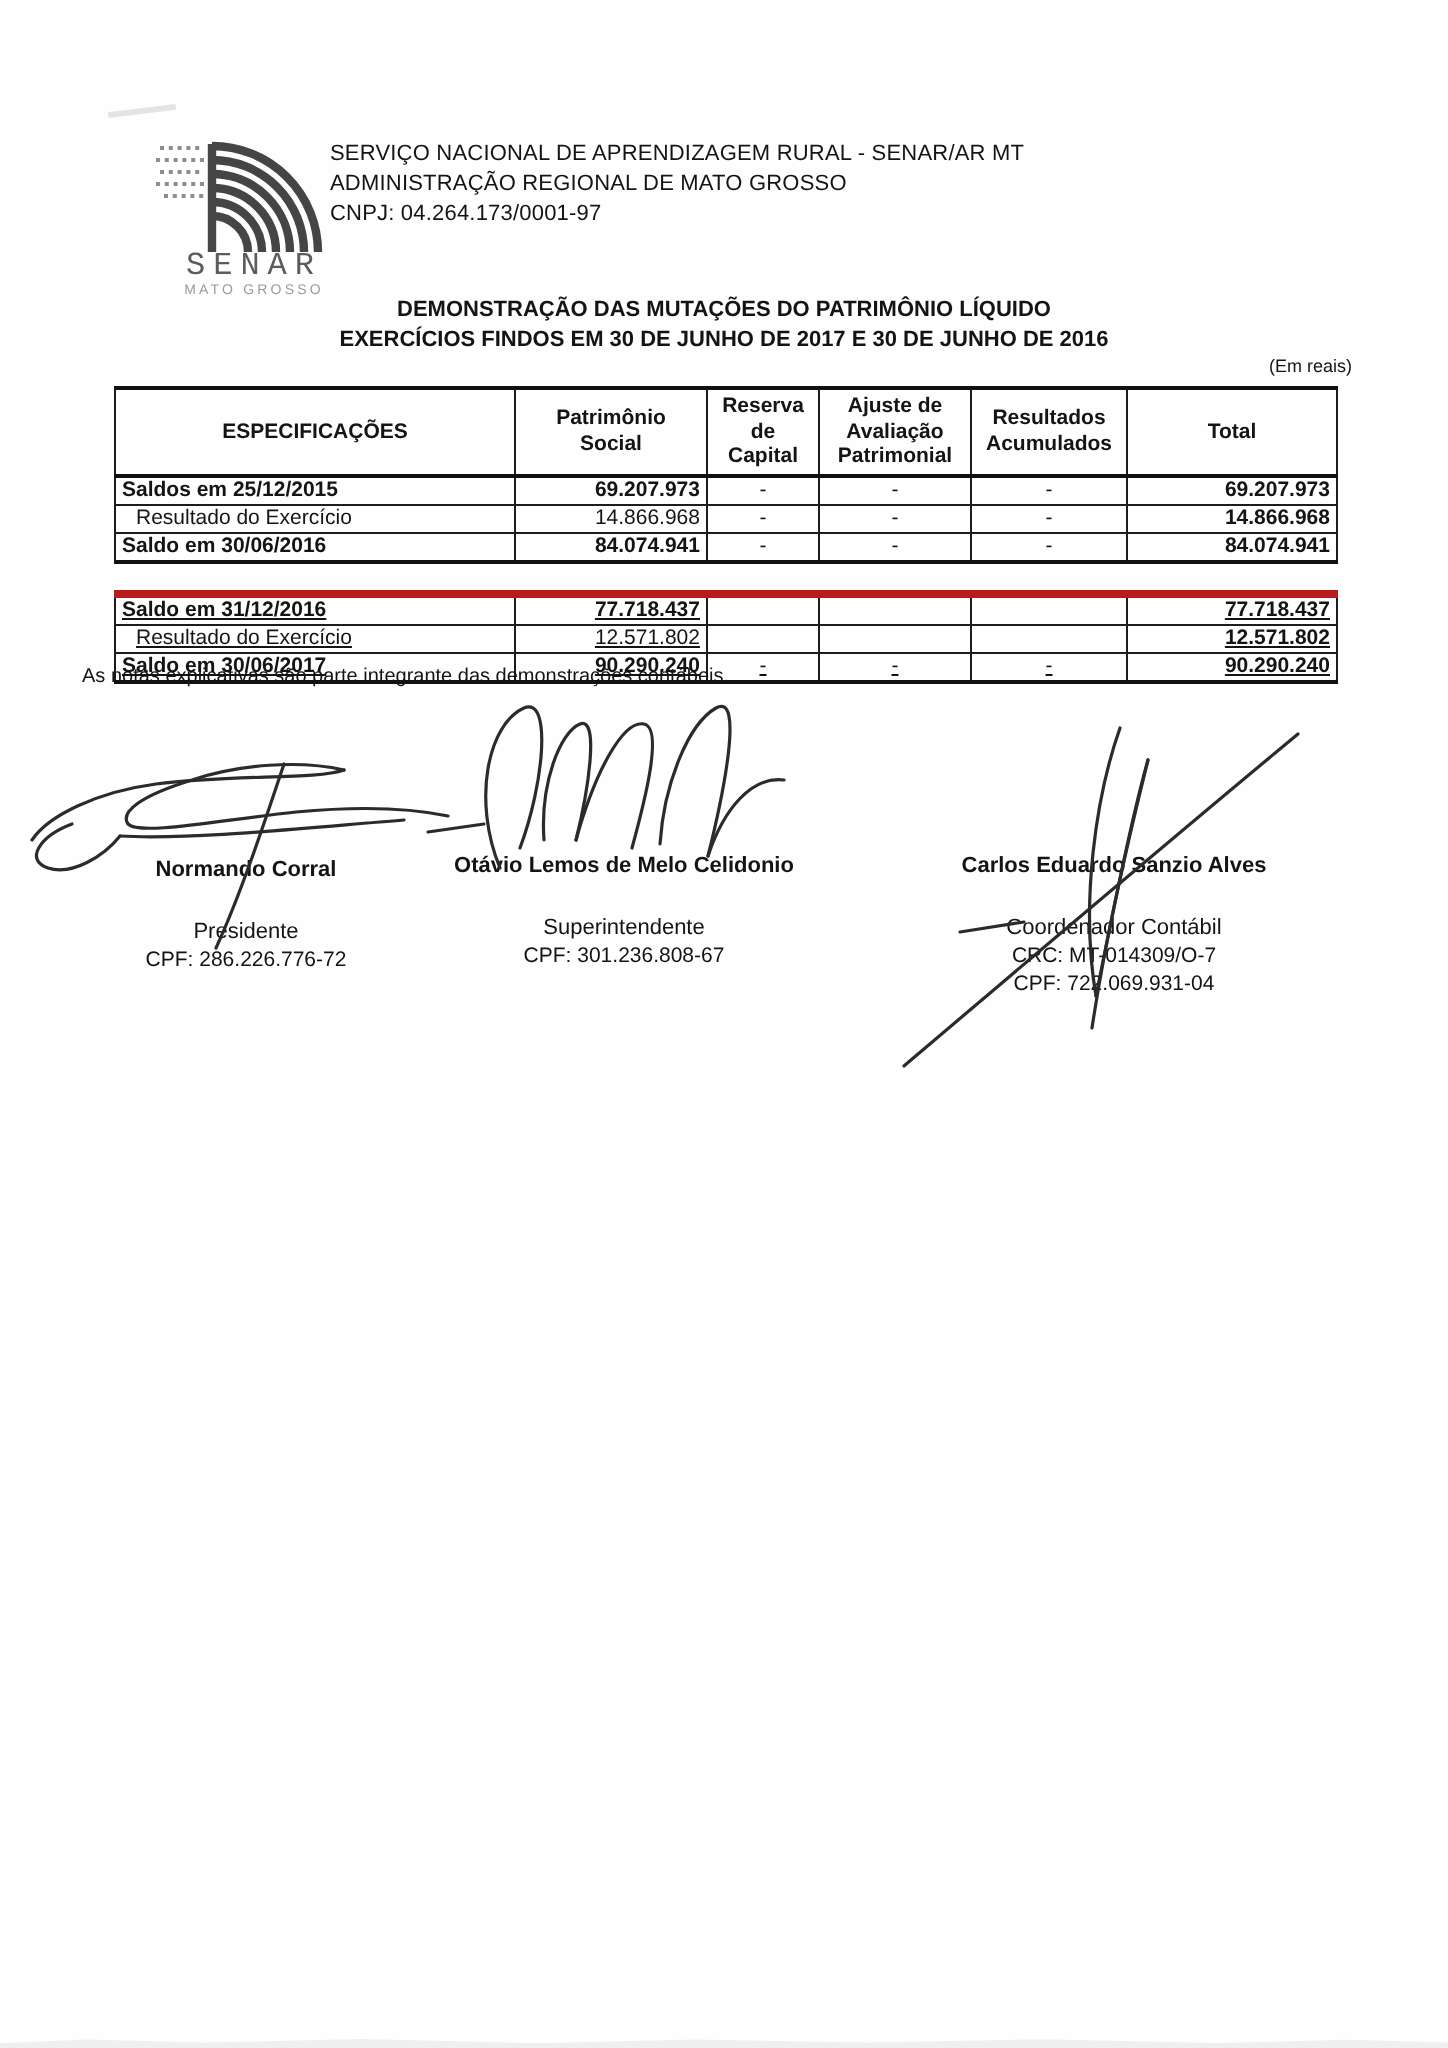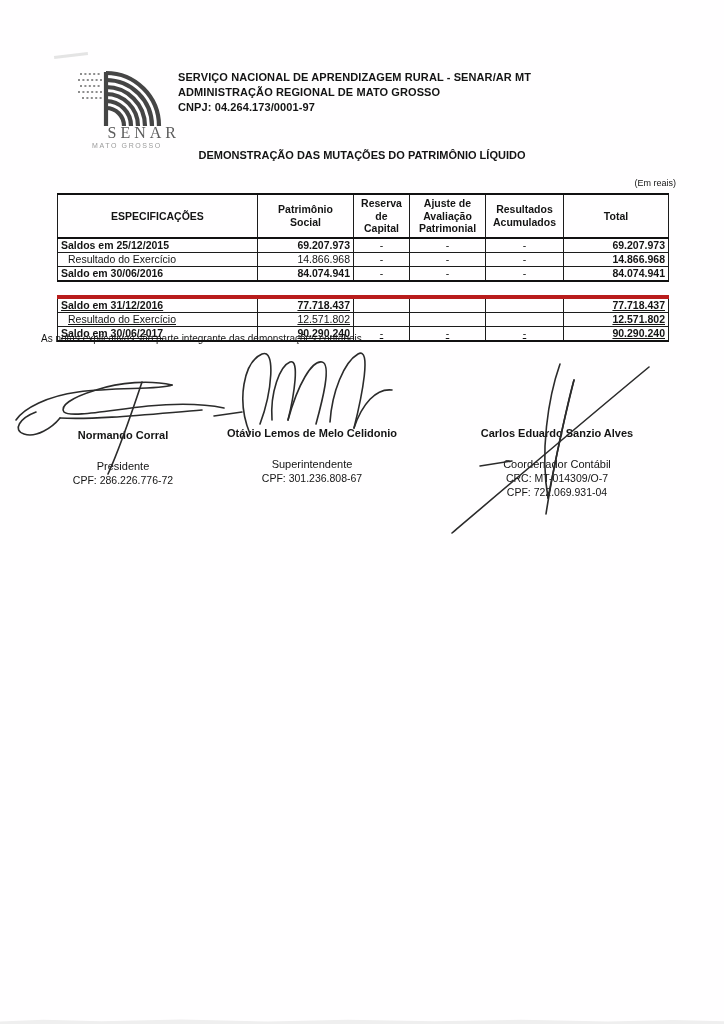--- a/index.html
+++ b/index.html
@@ -2,24 +2,24 @@
 <html><head>
 <meta charset="utf-8">
 <style>
   html,body{margin:0;padding:0;background:#fff;}
   .page{position:relative;width:724px;height:1024px;background:#fffeff;overflow:hidden;
         font-family:"Liberation Sans","DejaVu Sans",sans-serif;color:#141414;}
   .abs{position:absolute;}
   .b{font-weight:bold;}
 
   
-  .org-lines{left:178px;top:70px;font-size:11px;font-weight:bold;line-height:15px;letter-spacing:.1px;}
+  .org-lines{left:165px;top:70px;font-size:11px;font-weight:normal;line-height:15px;letter-spacing:.1px;}
   .logo-svg{left:76px;top:64px;}
-  .logo-acronym{left:74px;top:124px;width:106px;text-align:right;
-      font-family:Liberation Serif, serif;font-size:16px;letter-spacing:4px;color:#5c5c5c;}
+  .logo-acronym{left:74px;top:124px;width:106px;text-align:center;
+      font-family:Liberation Mono, monospace;font-size:16px;letter-spacing:4px;color:#5c5c5c;}
   .logo-region{left:74px;top:142px;width:106px;text-align:center;font-size:7px;letter-spacing:1.6px;color:#9a9a9a;}
   .smudge{left:54px;top:54px;width:34px;height:3px;background:#d6d6d6;opacity:.65;transform:rotate(-7deg);}
 
   
   .doc-title{left:0;right:0;top:148px;text-align:center;font-size:11px;font-weight:bold;line-height:14.5px;}
   .em-reais{right:48px;top:178px;font-size:9px;}
 
   
   .tbl-wrap{left:57px;top:193px;width:611px;}
   table.fin{border-collapse:collapse;table-layout:fixed;width:611px;font-size:10.5px;color:#141414;}
@@ -81,20 +81,21 @@
   <div class="abs logo-region">MATO GROSSO</div>
 
   <div class="abs org-lines">
     <div>SERVIÇO NACIONAL DE APRENDIZAGEM RURAL - SENAR/AR MT</div>
     <div>ADMINISTRAÇÃO REGIONAL DE MATO GROSSO</div>
     <div>CNPJ: 04.264.173/0001-97</div>
   </div>
 
   <div class="abs doc-title">
     <div>DEMONSTRAÇÃO DAS MUTAÇÕES DO PATRIMÔNIO LÍQUIDO</div>
+    <div>EXERCÍCIOS FINDOS EM 30 DE JUNHO DE 2017 E 30 DE JUNHO DE 2016</div>
   </div>
 
   <div class="abs em-reais">(Em reais)</div>
 
   <div class="abs tbl-wrap">
     <table class="fin" id="block1">
       <colgroup>
           <col style="width:200px">
           <col style="width:96px">
           <col style="width:56px">

